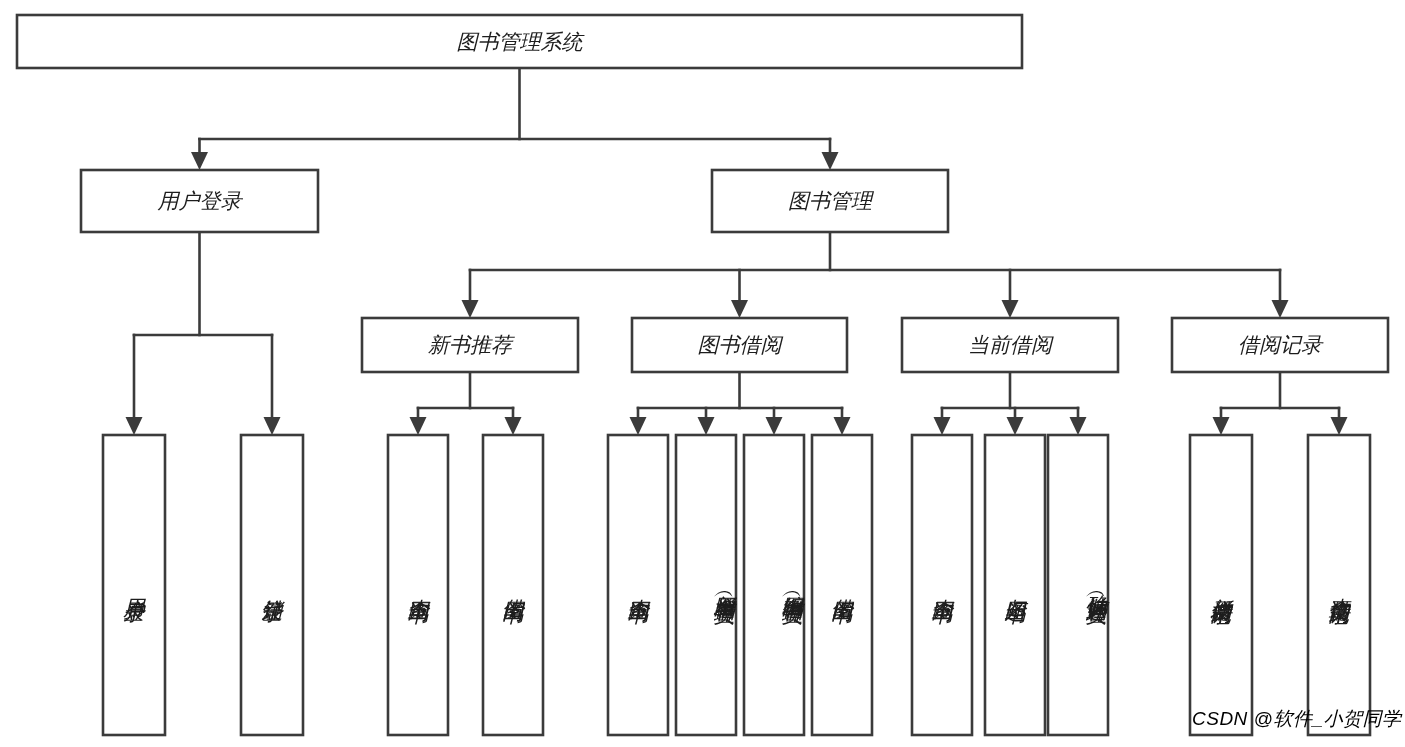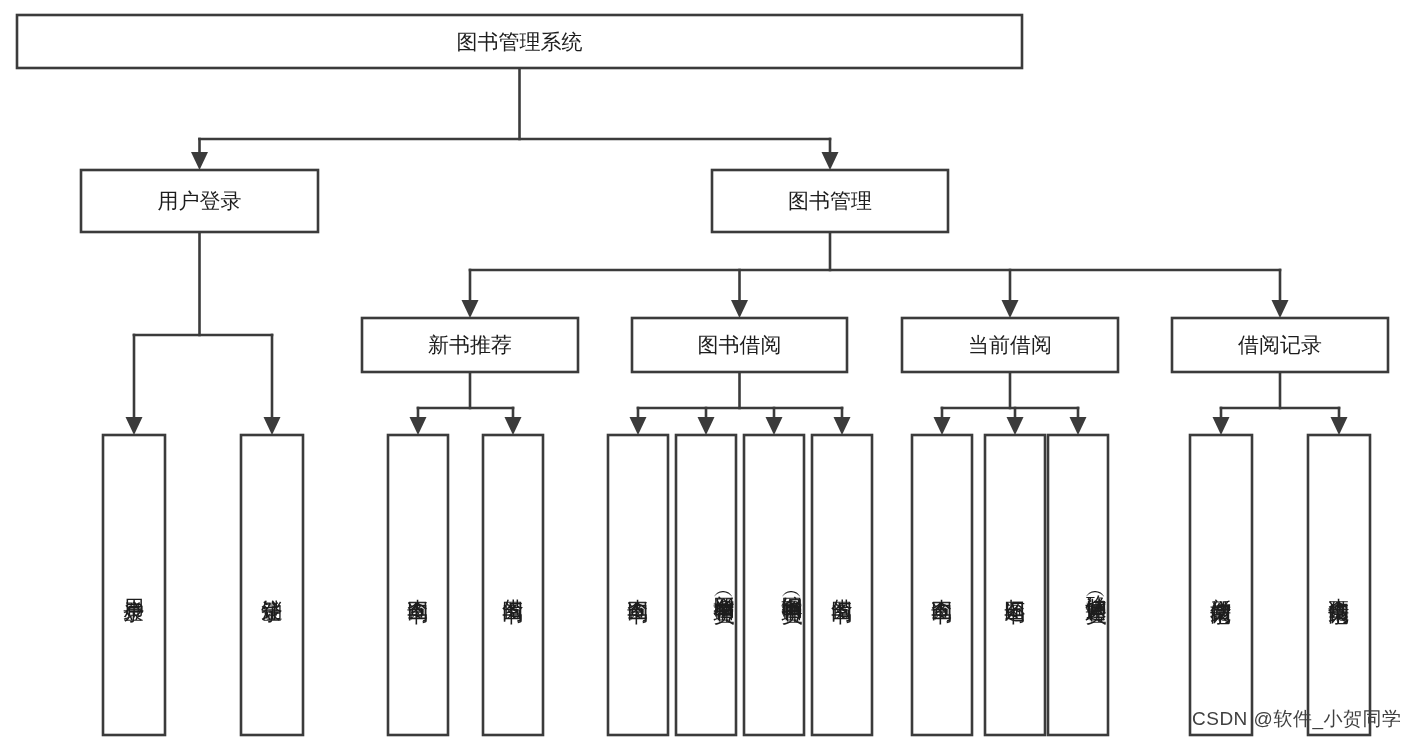--- a/index.html
+++ b/index.html
@@ -11,20 +11,21 @@
     width: 1405px;
     height: 747px;
     font-family: "Liberation Sans", "DejaVu Sans", sans-serif;
     overflow: hidden;
   }
   #diagram-root {
     position: relative;
     width: 1405px;
     height: 528px;
     background: #ffffff;
+    font-style: italic;
   }
   svg.diagram-canvas {
     position: absolute;
     top: 0;
     left: 0;
     width: 1405px;
     height: 747px;
   }
   .node-box {
     fill: #ffffff;
@@ -61,21 +62,21 @@
     display: flex;
     align-items: center;
     justify-content: center;
     text-align: center;
     pointer-events: none;
   }
   .watermark {
     position: absolute;
     font-family: "Liberation Sans", "DejaVu Sans", sans-serif;
     font-size: 19px;
-    color: #404040;
+    color: #000000;
     white-space: nowrap;
     letter-spacing: 0.5px;
   }
 </style>
 </head>
 <body>
 
 <div id="diagram-root">
 
   <svg class="diagram-canvas" viewBox="0 0 1405 747">

